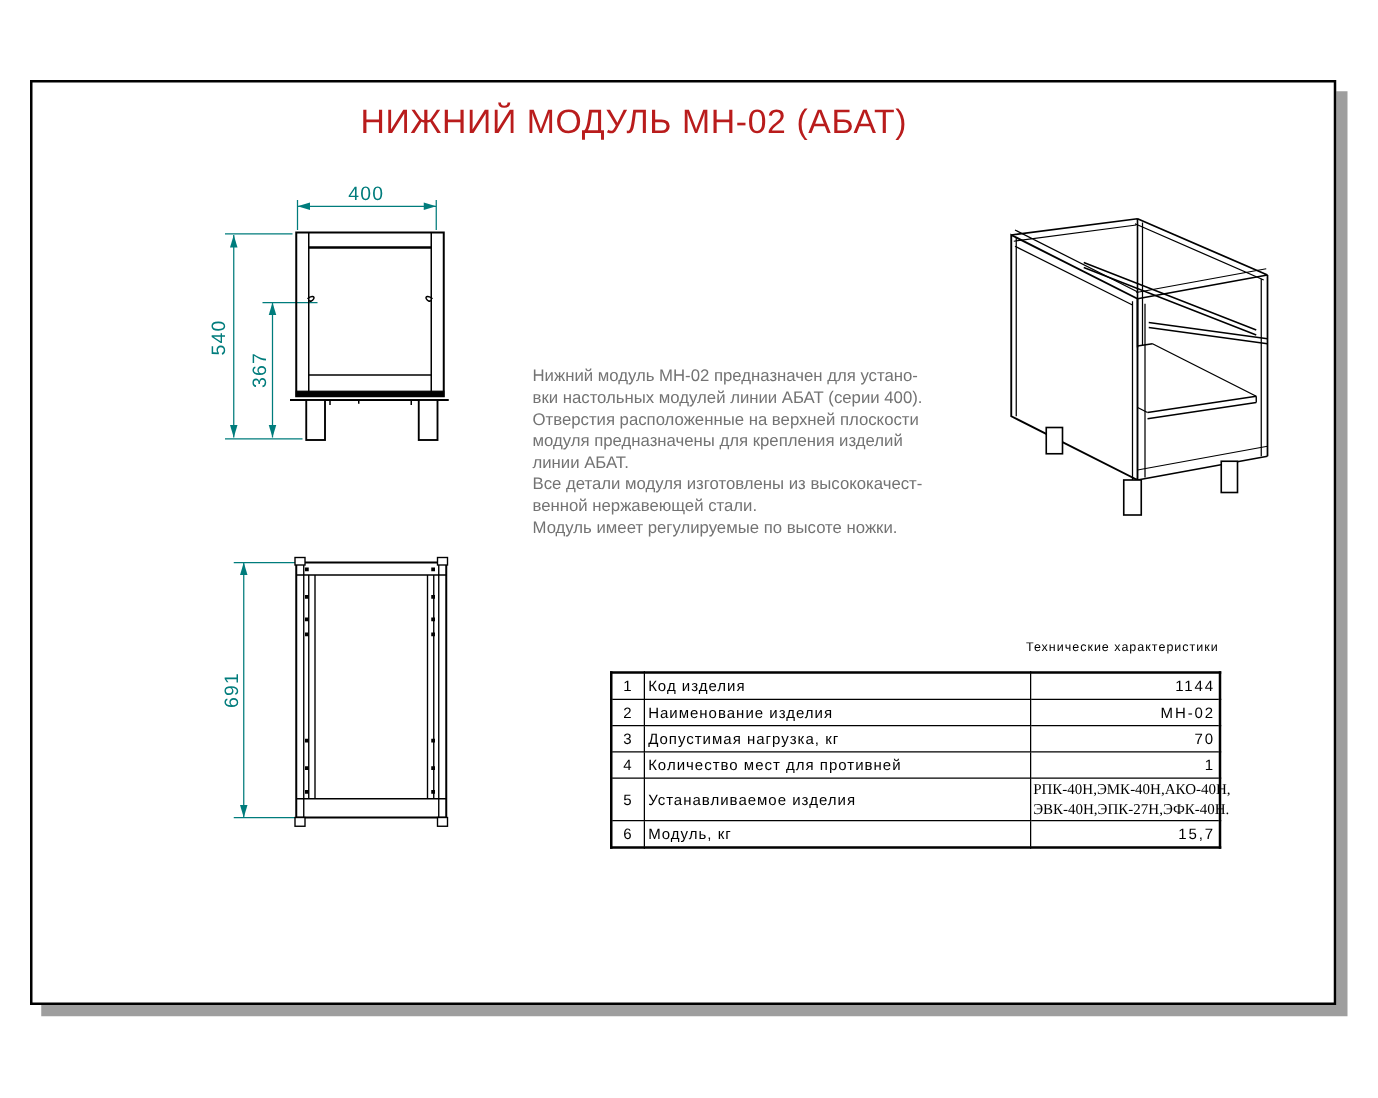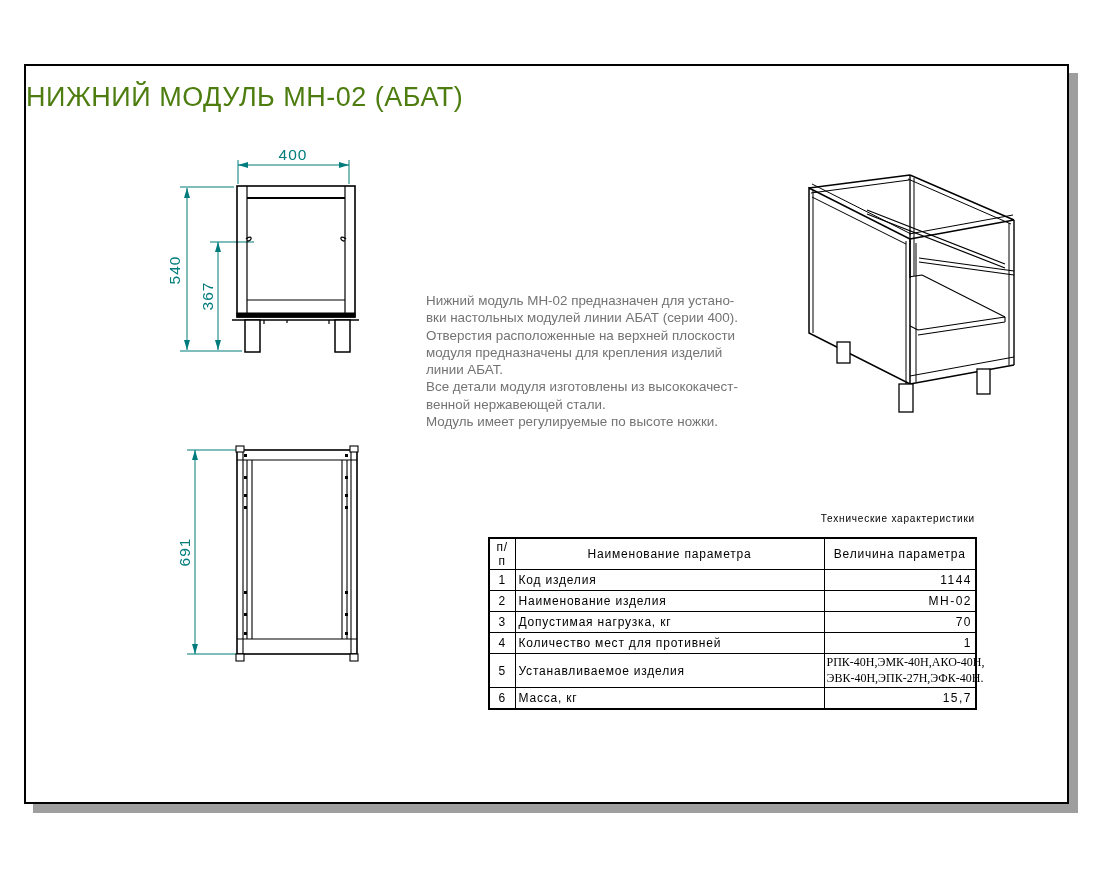--- a/index.html
+++ b/index.html
@@ -6,22 +6,22 @@
   body{
     width:1102px;height:878px;position:relative;overflow:hidden;
     font-family:"Liberation Sans","DejaVu Sans",sans-serif;color:#000;
   }
   .sheet{
     position:absolute;left:24px;top:64px;width:1041px;height:736px;
     border:2px solid #000;background:#fff;
     box-shadow:9px 9px 0 #9e9e9e;
   }
   .title{
-    position:absolute;top:16px;left:0;width:962px;
-    font-size:27px;letter-spacing:.5px;color:#4d7c0f;white-space:nowrap;
+    position:absolute;top:16px;left:0;width:962px;text-align:center;
+    font-size:27px;letter-spacing:.5px;color:#b91c1c;white-space:nowrap;
   }
   .descr{
     position:absolute;left:400px;top:226px;width:372px;
     font-size:13.4px;line-height:17.3px;white-space:pre-line;color:#737373;
   }
   .tbl-caption{
     position:absolute;top:447px;right:92px;
     font-size:10px;letter-spacing:.8px;
   }
   table.specs{
@@ -156,25 +156,20 @@
 
   <div class="tbl-caption">Технические характеристики</div>
 
   <table class="specs">
     <colgroup>
         <col style="width:26px">
         <col>
         <col style="width:152px">
       </colgroup>
     <tbody>
-        <tr>
-      <th>п/п</th>
-      <th>Наименование параметра</th>
-      <th>Величина параметра</th>
-    </tr>
     <tr>
       <td class="num">1</td>
       <td class="name">Код изделия</td>
       <td class="val">1144</td>
     </tr>
     <tr>
       <td class="num">2</td>
       <td class="name">Наименование изделия</td>
       <td class="val">МН-02</td>
     </tr>
@@ -189,19 +184,19 @@
       <td class="val">1</td>
     </tr>
     <tr>
       <td class="num">5</td>
       <td class="name">Устанавливаемое изделия</td>
       <td class="val small">РПК-40Н,ЭМК-40Н,АКО-40Н,
 ЭВК-40Н,ЭПК-27Н,ЭФК-40Н.</td>
     </tr>
     <tr>
       <td class="num">6</td>
-      <td class="name">Масса, кг</td>
+      <td class="name">Модуль, кг</td>
       <td class="val">15,7</td>
     </tr>
   </tbody>
     </table>
 
 </div>
 
 </body></html>

